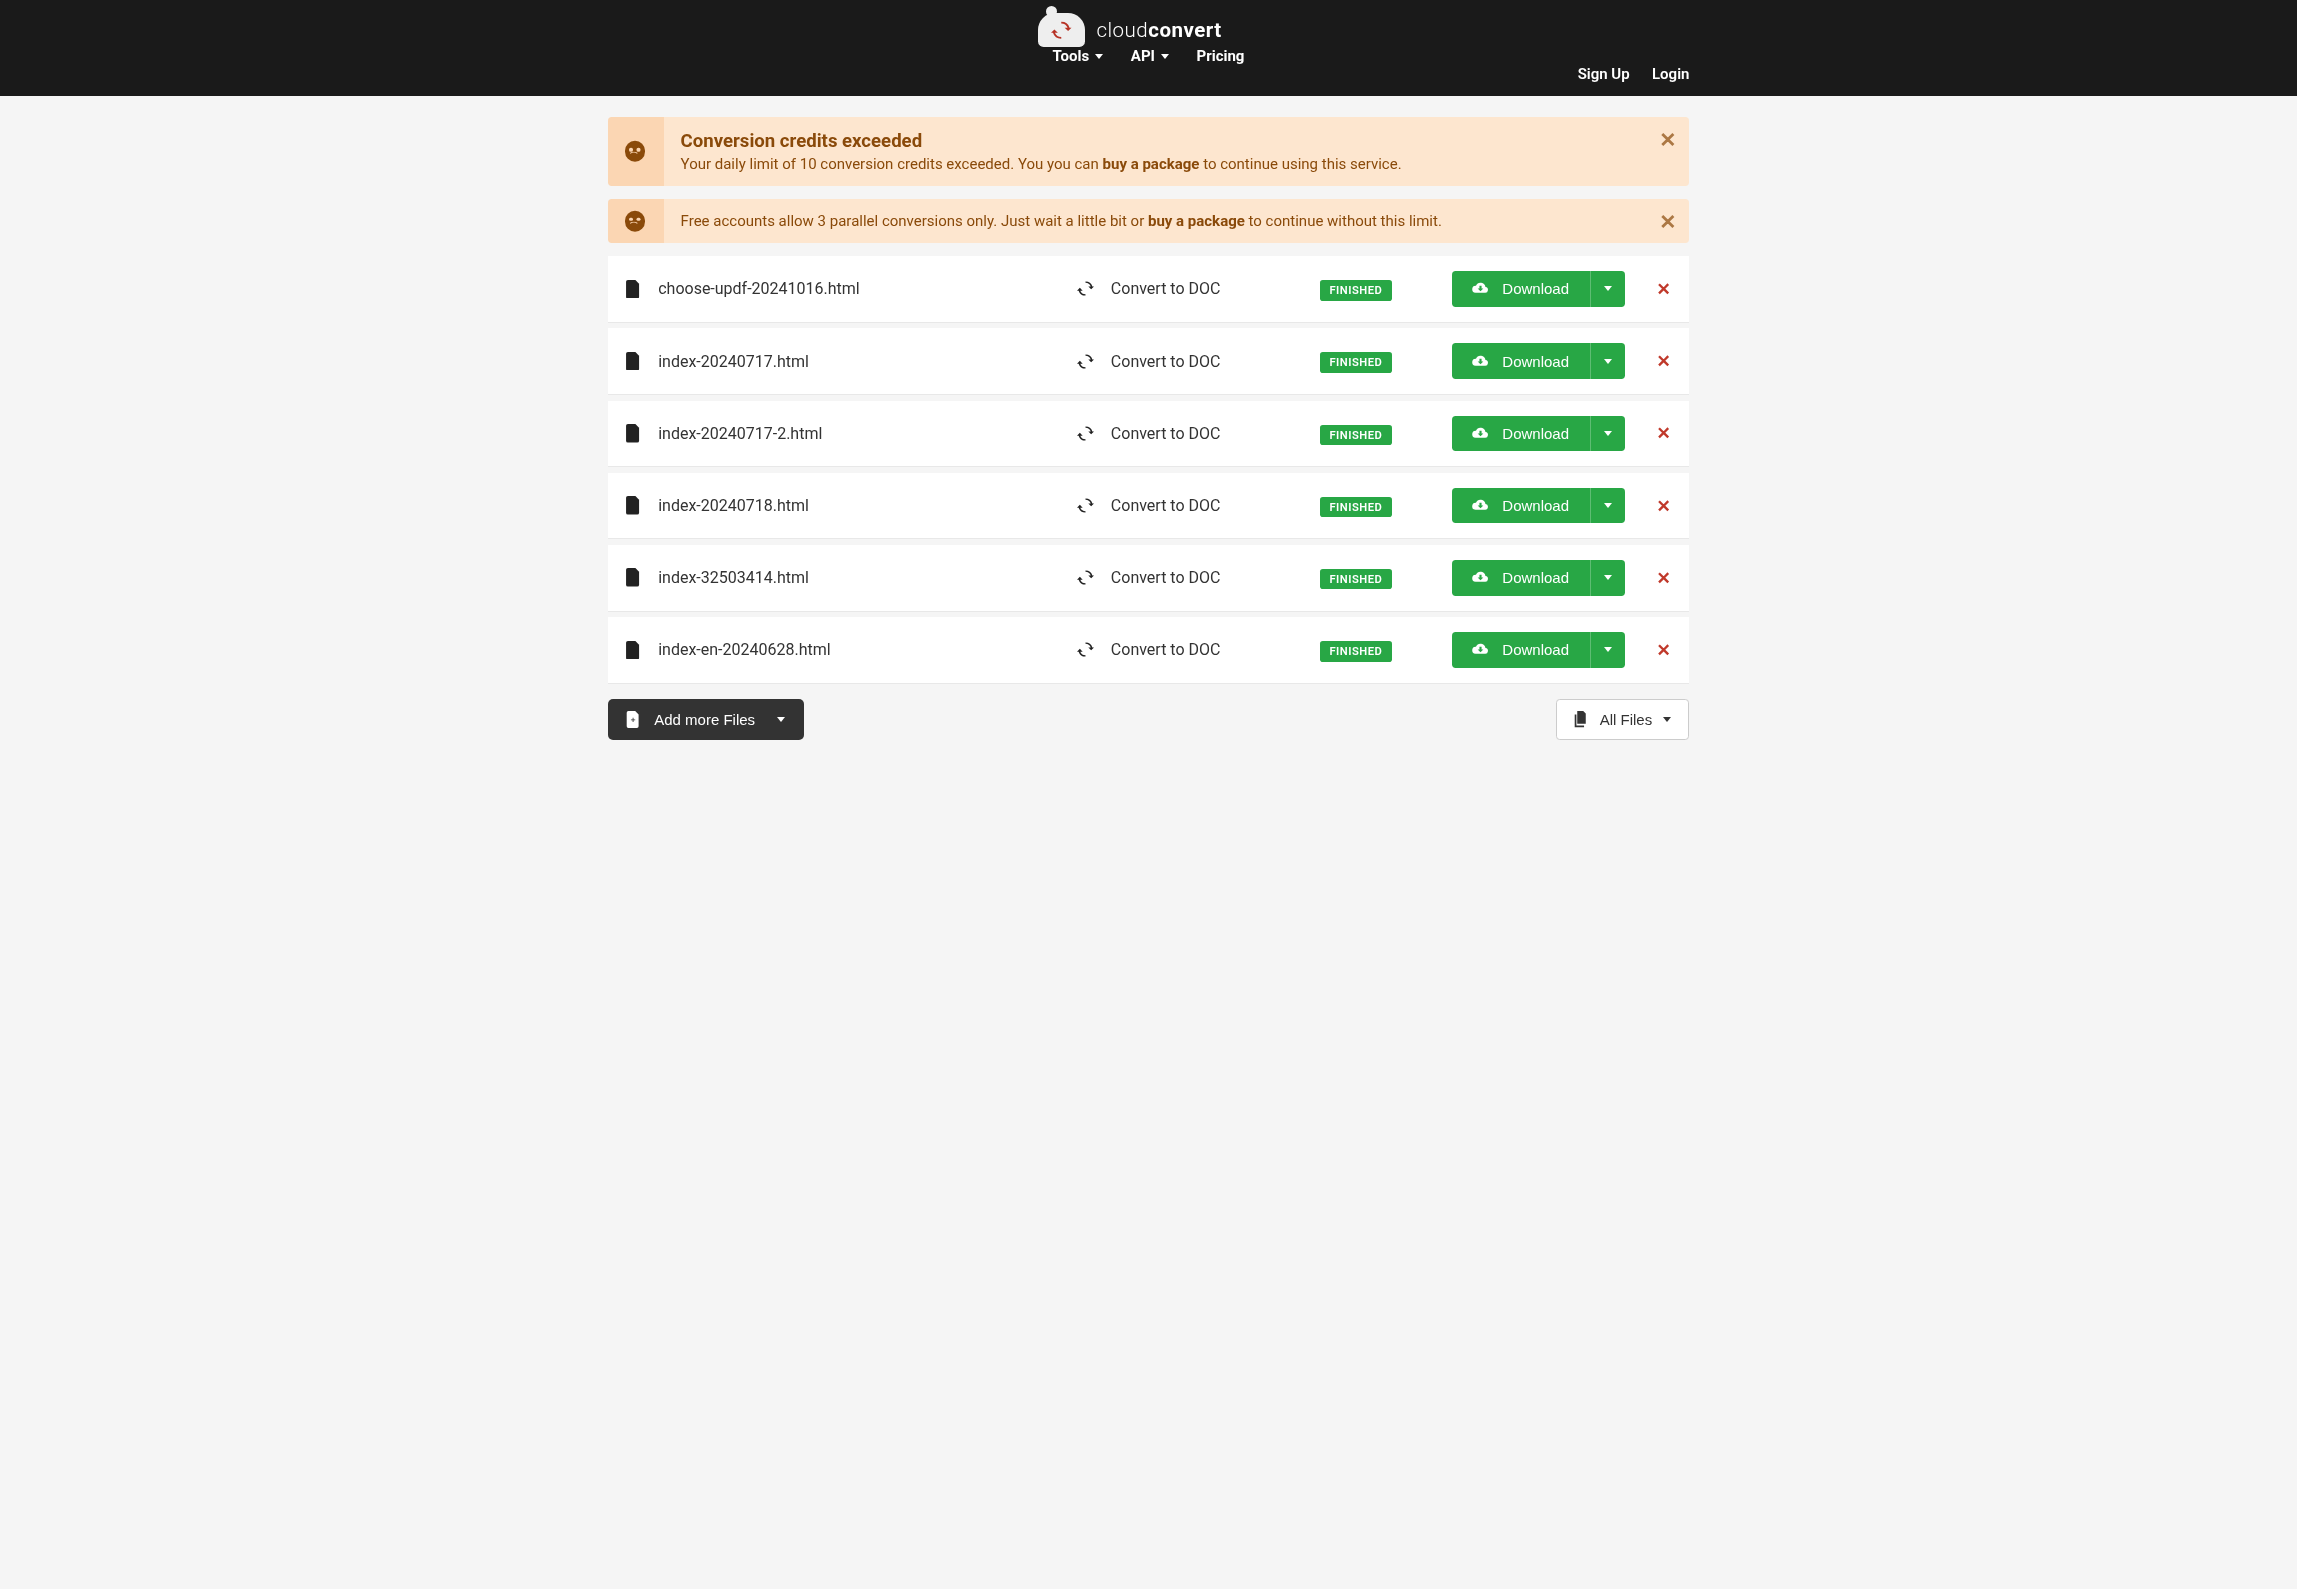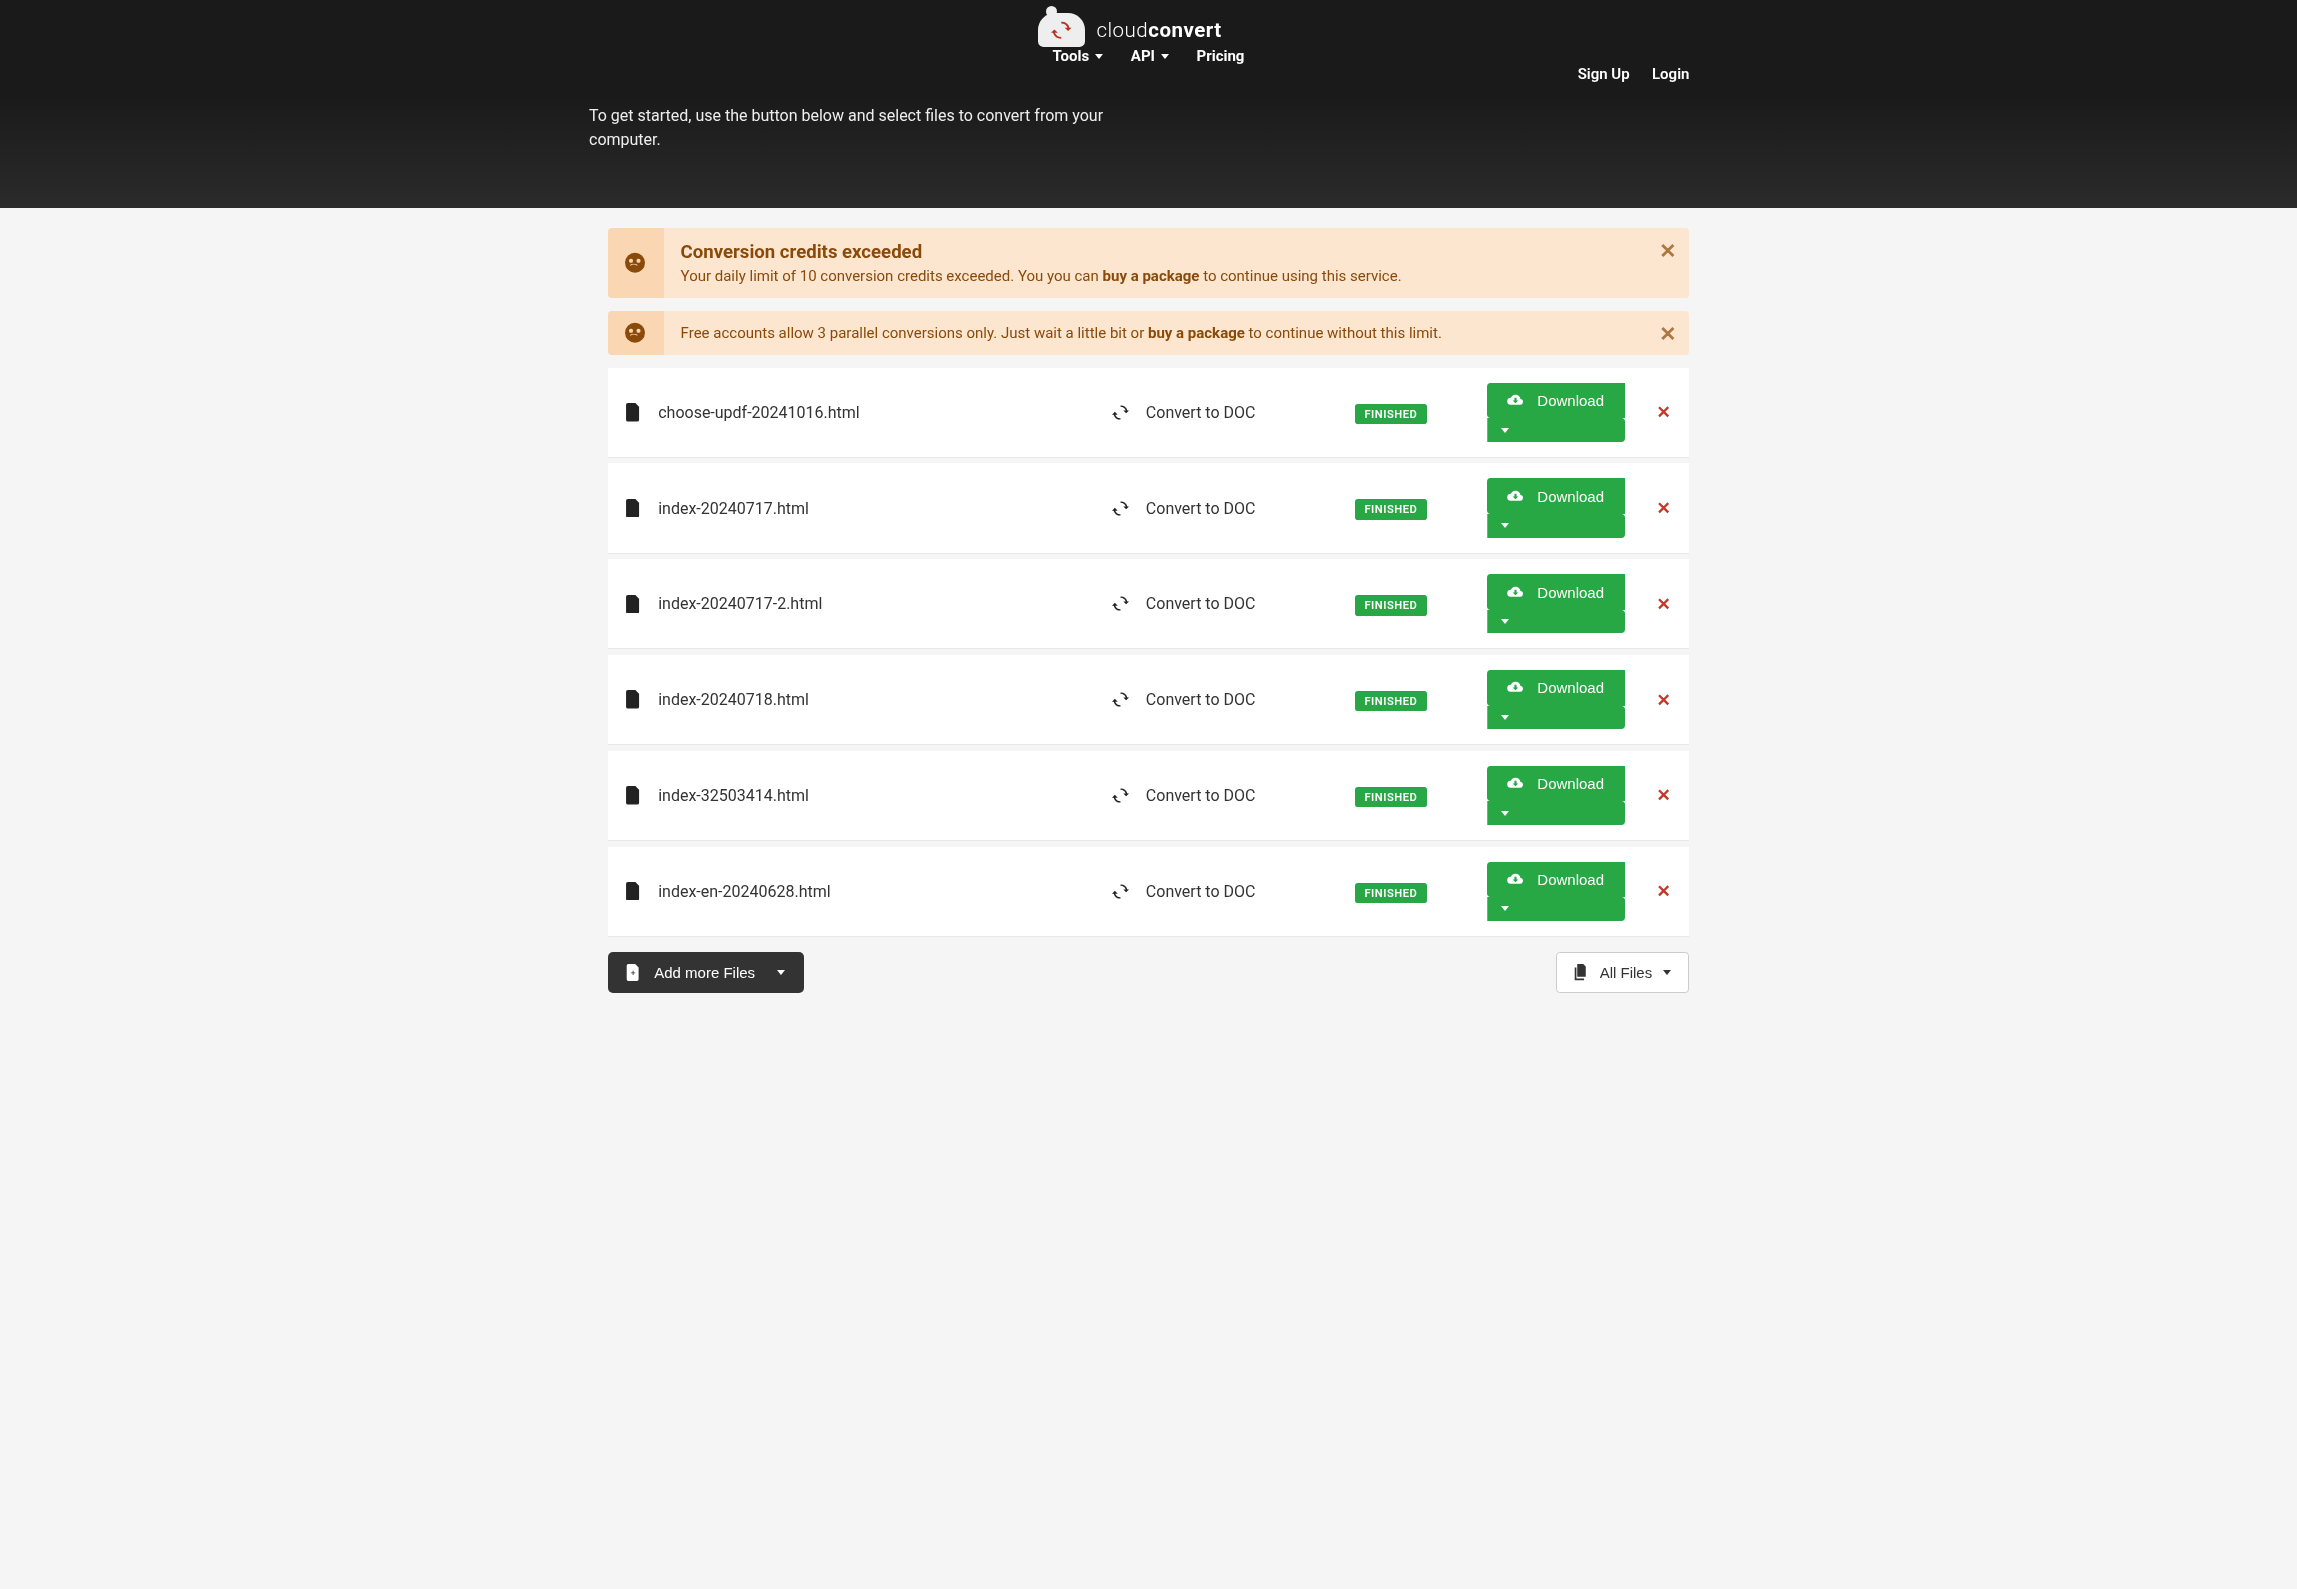--- a/index.html
+++ b/index.html
@@ -40,21 +40,21 @@
   .alert-close { position: absolute; right: 13px; top: 11.2px; font-size: 20.5px; color: #8a4a0a; cursor: pointer; opacity: 0.7; font-weight: 700; }
   
   
   .file-row { background: #fff; border-bottom: 0.9px solid #e8e8e8; margin-bottom: 5.6px; padding: 15px 18.6px; display: flex; align-items: center; gap: 17px; }
   .file-icon { width: 15px; height: 18.6px; }
   .file-name { flex: 0 0 354px; font-size: 16px; color: #333; }
   .convert-icon { width: 17px; height: 17px; margin-left: auto; }
   .convert-text { font-size: 16px; flex: 0 0 186px; }
   .status-badge { background: #28a745; color: #fff; font-size: 11.2px; font-weight: 600; padding: 3.7px 9.3px; border-radius: 2.8px; letter-spacing: 0.5px; }
   .spacer-status { flex: 0 0 84px; text-align: center; }
-  .download-group { display: flex; margin-left: 37px; flex-direction: column; }
+  .download-group { display: flex; margin-left: 37px; }
   .download-btn { background: #28a745; color: #fff; border: none; padding: 9.3px 20.5px; font-size: 15px; font-weight: 500; display: flex; align-items: center; gap: 13px; cursor: pointer; border-radius: 3.7px 0 0 3.7px; }
   .download-caret { background: #28a745; border: none; border-left: 0.9px solid rgba(255,255,255,0.25); padding: 9.3px 13px; cursor: pointer; border-radius: 0 3.7px 3.7px 0; display: flex; align-items: center; }
   .download-caret .caret-down { border-top-color: #fff; }
   .row-close { color: #c0392b; font-size: 17px; font-weight: 700; cursor: pointer; margin-left: 15px; }
   
   
   .bottom-bar { display: flex; justify-content: space-between; margin-top: 15px; }
   .btn-dark { background: #333; color: #fff; border: none; padding: 11.2px 18.6px; font-size: 15px; display: flex; align-items: center; gap: 13px; cursor: pointer; border-radius: 5px; }
   .btn-dark .caret-down { margin-left: 9.3px; }
   .btn-outline { background: #fff; color: #333; border: 0.9px solid #ccc; padding: 11.2px 17px; font-size: 15px; display: flex; align-items: center; gap: 11.2px; cursor: pointer; border-radius: 3.7px; }
@@ -92,25 +92,20 @@
     </div>
     <div class="nav-auth">
       <div class="nav-link">
           <span>Sign Up</span>
         </div>
       <div class="nav-link">
           <span>Login</span>
         </div>
     </div>
   </div>
-  <div class="hero">
-    <div class="hero-inner">
-      <p class="hero-text">To get started, use the button below and select files to convert from your computer.</p>
-    </div>
-  </div>
 </div>
 
 <div class="container">
 
   <div class="alert">
     <div class="alert-icon"></div>
     <div class="alert-title">Conversion credits exceeded</div>
     <div class="alert-body">
       <span>Your daily limit of 10 conversion credits exceeded. You you can </span><span class="bold">buy a package</span><span> to continue using this service.</span>
     </div>

